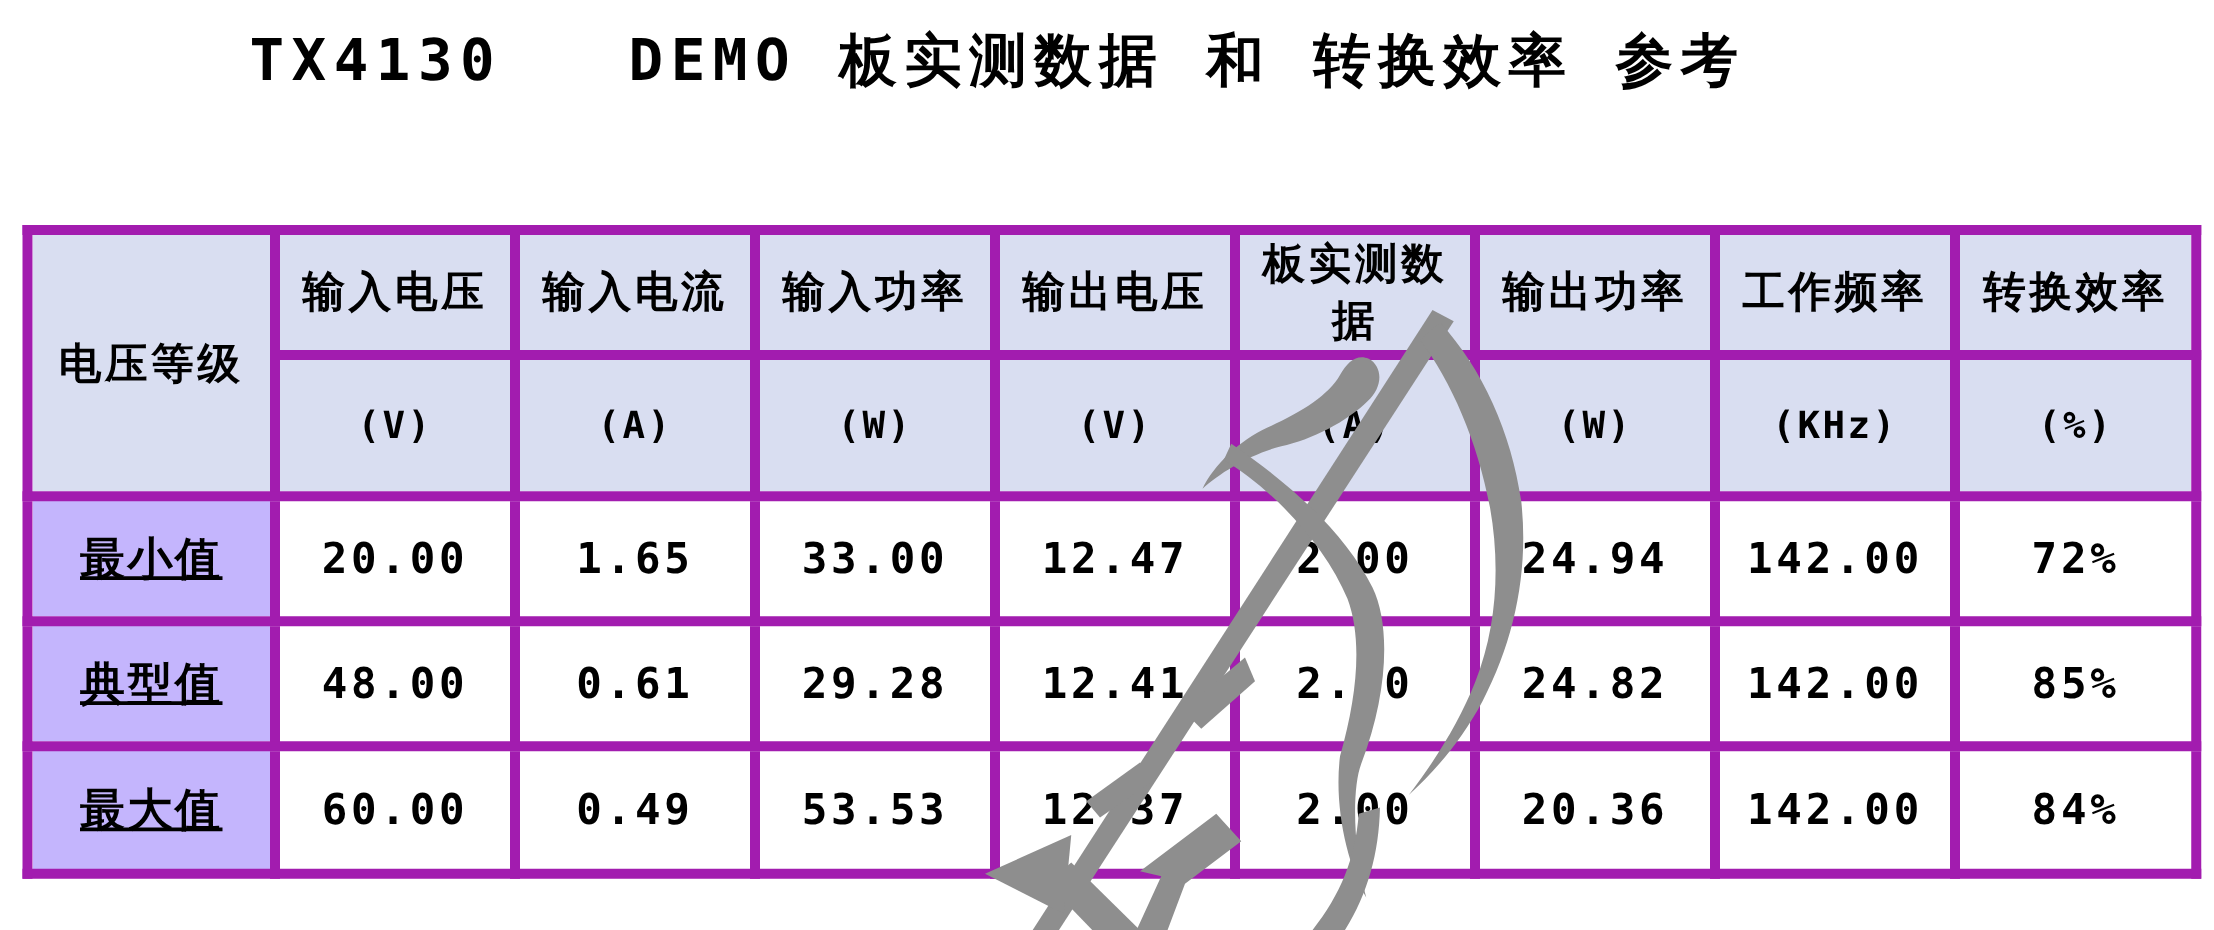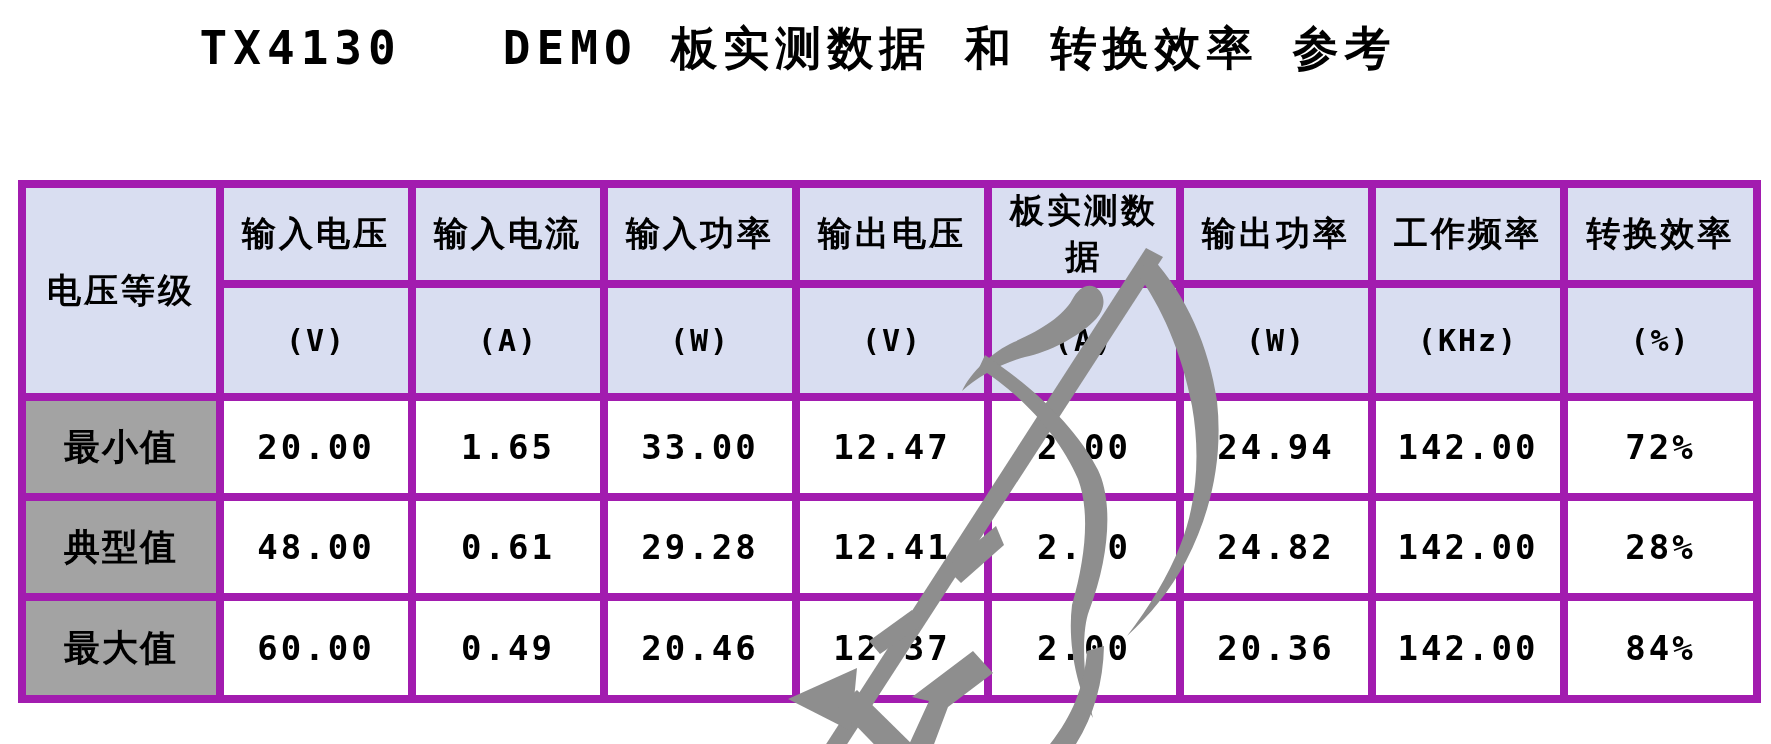--- a/index.html
+++ b/index.html
@@ -45,25 +45,26 @@
     letter-spacing:3px;
   }
   td.unit{
     background:#d9def1;
     font-family:"DejaVu Sans Mono","Liberation Mono",monospace;
     font-weight:bold;
     font-size:30px;
     letter-spacing:2px;
   }
   td.rowlabel{
-    background:#a3a3a3;
+    background:#c4b5fd;
     font-family:"Liberation Serif","DejaVu Serif",serif;
     font-weight:bold;
     font-size:36px;
     letter-spacing:2px;
+    text-decoration:underline;
   }
   td.val{
     background:#ffffff;
     font-family:"DejaVu Sans Mono","Liberation Mono",monospace;
     font-weight:bold;
     font-size:34px;
     letter-spacing:3px;
   }
   tr.r-head{height:97px;}
   tr.r-unit{height:113px;}
@@ -130,27 +131,27 @@
       </tr>
       <tr class="r-data">
         <td class="rowlabel">典型值</td>
         <td class="val">48.00</td>
         <td class="val">0.61</td>
         <td class="val">29.28</td>
         <td class="val">12.41</td>
         <td class="val">2.00</td>
         <td class="val">24.82</td>
         <td class="val">142.00</td>
-        <td class="val">28%</td>
+        <td class="val">85%</td>
       </tr>
       <tr class="r-data-last">
         <td class="rowlabel">最大值</td>
         <td class="val">60.00</td>
         <td class="val">0.49</td>
-        <td class="val">20.46</td>
+        <td class="val">53.53</td>
         <td class="val">12.37</td>
         <td class="val">2.00</td>
         <td class="val">20.36</td>
         <td class="val">142.00</td>
         <td class="val">84%</td>
       </tr>
     </tbody>
   </table>
 
   <svg class="watermark" viewBox="0 0 1771 744" xmlns="http://www.w3.org/2000/svg" aria-hidden="true">

